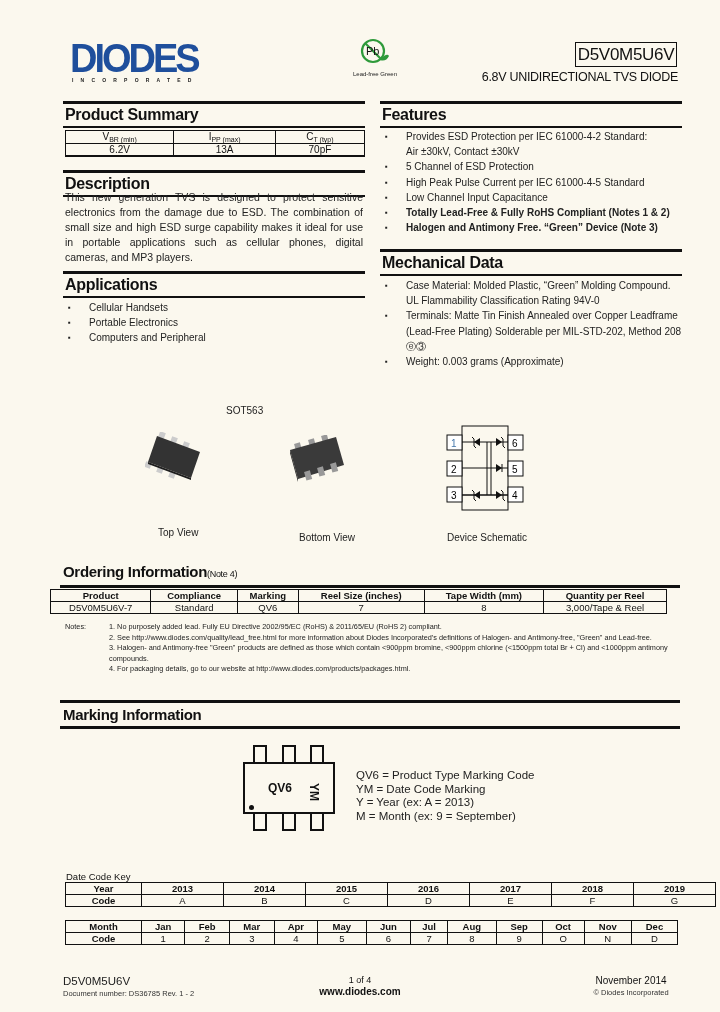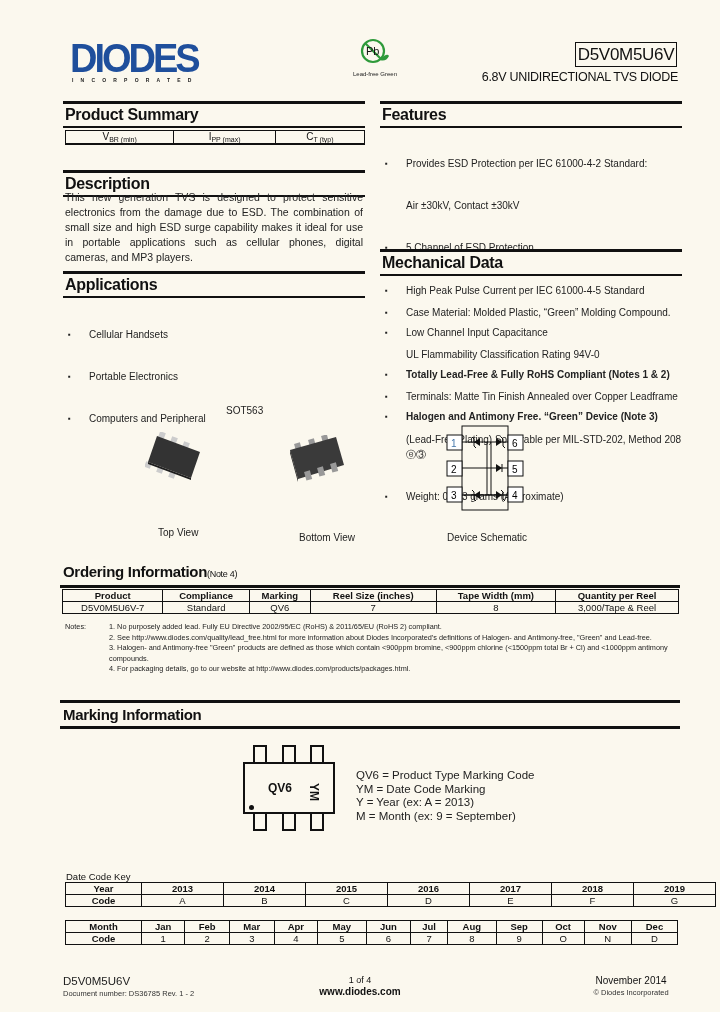--- a/index.html
+++ b/index.html
@@ -24,27 +24,27 @@
   .sec-note { font-weight: normal; font-size: 9px; }
 
   
   table { border-collapse: collapse; }
   .ps-table { left: 65px; top: 130px; width: 300px; font-size: 10px; text-align: center; border: 1px solid #111; border-bottom: 2px solid #111; }
   .ps-table td, .ps-table th { border: 1px solid #111; padding: 0 2px; line-height: 11px; font-weight: normal; }
   .ps-table sub { font-size: 7px; vertical-align: baseline; position: relative; top: 2px; }
 
   .para { font-size: 10.5px; line-height: 15px; text-align: justify; color: #222; }
   ul.bul { list-style: none; font-size: 10px; color: #222; }
-  ul.bul li { position: relative; padding-left: 24px; line-height: 15.2px; margin-top: 27px; }
+  ul.bul li { position: relative; padding-left: 24px; line-height: 15.2px; }
   ul.bul li::before { content: "\25AA"; position: absolute; left: 3px; top: 0; font-size: 8px; }
   ul.bul li.bold { font-weight: bold; }
 
   .caption { font-size: 10px; color: #222; }
 
-  .ord-table { left: 62px; top: 589px; width: 617px; font-size: 9.5px; text-align: center; border: 1px solid #111; }
+  .ord-table { left: 50px; top: 589px; width: 617px; font-size: 9.5px; text-align: center; border: 1px solid #111; }
   .ord-table td, .ord-table th { border: 1px solid #111; line-height: 11px; padding: 0 2px; }
   .ord-table th { font-weight: bold; }
 
   .notes { left: 65px; top: 622px; width: 615px; font-size: 7.3px; color: #222; line-height: 10.5px; }
   .notes .nlabel { position: absolute; left: 0; top: 0; }
   .notes ol { list-style: none; padding-left: 44px; }
 
   .dck-label { left: 66px; top: 871px; font-size: 9.5px; }
   .dc-table { font-size: 9.5px; text-align: center; border: 1px solid #111; }
   .dc-table td { border: 1px solid #111; line-height: 11px; padding: 0; }
@@ -81,20 +81,25 @@
 <div class="abs partbox">D5V0M5U6V</div>
 <div class="abs subtitle">6.8V UNIDIRECTIONAL TVS DIODE</div>
 
 <div class="abs sec sec-l" style="top:101px;">Product Summary</div>
 <table class="abs ps-table">
   <tbody>
       <tr>
     <th><span>V</span><sub>BR (min)</sub></th>
     <th><span>I</span><sub>PP (max)</sub></th>
     <th><span>C</span><sub>T (typ)</sub></th>
+  </tr>
+  <tr>
+    <td>6.2V</td>
+    <td>13A</td>
+    <td>70pF</td>
   </tr>
 </tbody>
   </table>
 
 <div class="abs sec sec-l" style="top:170px;">Description</div>
 <div class="abs para" style="left:65px; top:190px; width:298px;">This new generation TVS is designed to protect sensitive electronics from the damage due to ESD. The combination of small size and high ESD surge capability makes it ideal for use in portable applications such as cellular phones, digital cameras, and MP3 players.</div>
 
 <div class="abs sec sec-l" style="top:271px;">Applications</div>
 <ul class="abs bul" style="left:65px; top:300px; width:298px;">
   <li>Cellular Handsets</li>

